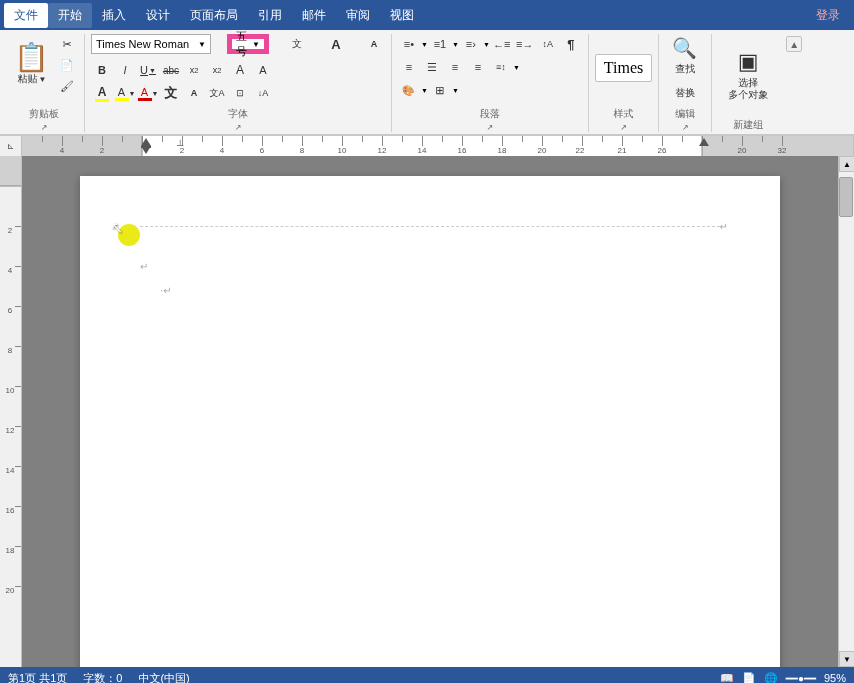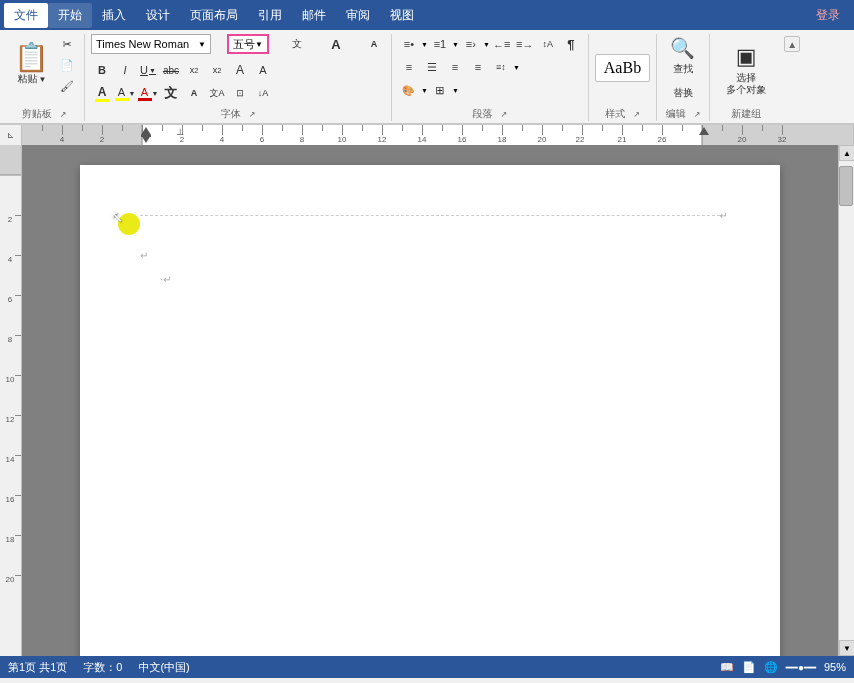--- a/index.html
+++ b/index.html
@@ -61,21 +61,22 @@
     .ribbon-group-label {
       font-size: 10px;
       color: #666;
       text-align: center;
       width: 100%;
       margin-top: auto;
       padding-top: 2px;
       display: flex;
       align-items: center;
       justify-content: center;
-      gap: 8px;
+      gap: 2px;
+      flex-direction: column;
     }
 
     .ribbon-group-content {
       display: flex;
       align-items: flex-start;
       gap: 2px;
       flex: 1;
     }
 
     
@@ -129,21 +130,21 @@
       font-size: 11px;
       padding: 0 4px;
       display: flex;
       align-items: center;
       justify-content: space-between;
       cursor: pointer;
     }
     .font-size-box {
       width: 42px;
       height: 20px;
-      border: 2px solid #ec4899;
+      border: 5px solid #ec4899;
       background: white;
       font-size: 11px;
       padding: 0 4px;
       display: flex;
       align-items: center;
       justify-content: space-between;
       cursor: pointer;
     }
 
     
@@ -436,21 +437,21 @@
       </div>
       <div class="ribbon-group-label">
         <span>段落</span>
         <span style="font-size:8px;">↗</span>
       </div>
     </div>
 
     <div class="ribbon-group" style="min-width:60px;">
       <div class="ribbon-group-content" style="flex-direction:column;align-items:center;justify-content:center;">
         <div style="border:1px solid #c0c0c0;background:white;padding:4px 8px;font-size:13px;margin-bottom:4px;cursor:pointer;border-radius:2px;">
-          <span style="font-family:serif;font-size:16px;">AaBb</span>
+          <span style="font-family:serif;font-size:16px;">Times</span>
         </div>
       </div>
       <div class="ribbon-group-label">
         <span>样式</span>
         <span style="font-size:8px;">↗</span>
       </div>
     </div>
 
     <div class="ribbon-group" style="min-width:50px;">
       <div class="ribbon-group-content" style="flex-direction:column;gap:3px;align-items:center;">

